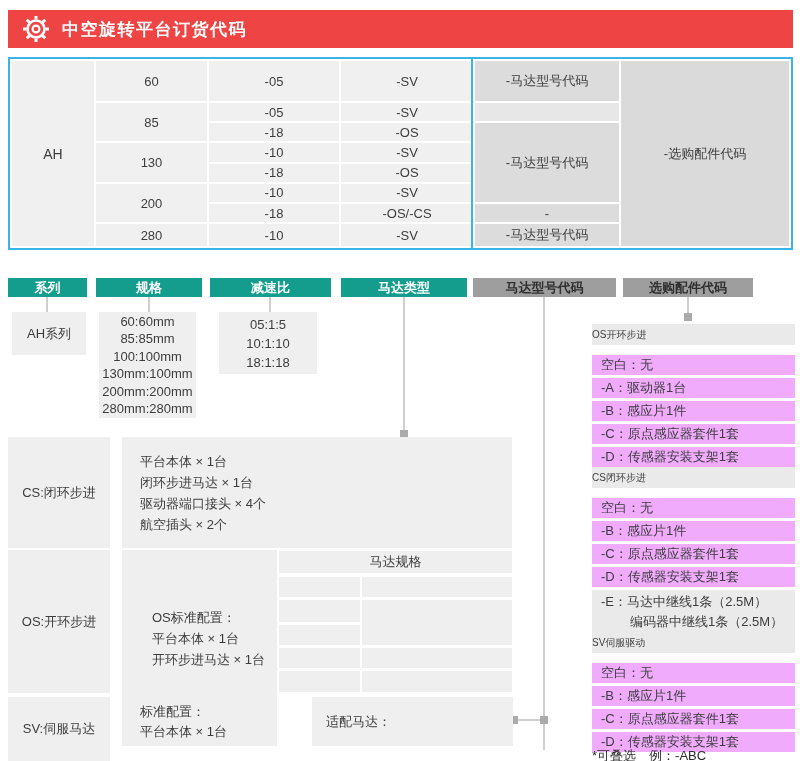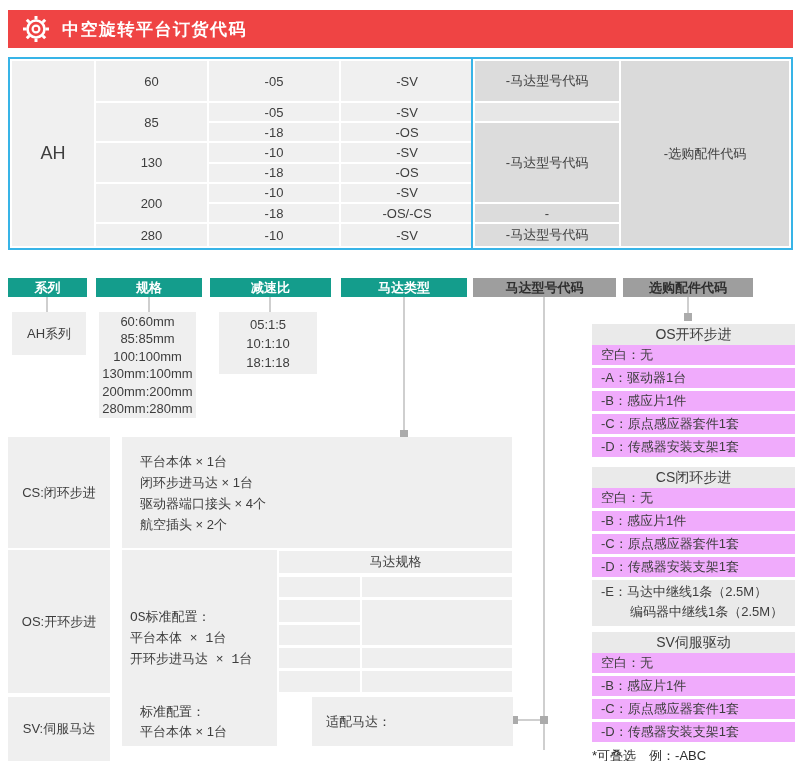--- a/index.html
+++ b/index.html
@@ -32,21 +32,21 @@
   .cnode{background:#ABABAB;}
 
   
   .box{background:#EFEFEF;font-size:13px;}
   .center{display:flex;align-items:center;justify-content:center;}
   .vcenter{display:flex;flex-direction:column;justify-content:center;}
   .lines{text-align:center;}
 
   
   .acc-row{background:#f0abfc;height:20px;line-height:20px;font-size:13px;padding-left:9px;margin-bottom:3px;}
-  .acc-head{background:#EAEAEA;height:21px;line-height:21px;font-size:14px;text-align:center;margin-bottom:0;}
+  .acc-head{background:#EAEAEA;height:21px;line-height:21px;font-size:10px;margin-bottom:10px;}
   .acc-row2{background:#EAEAEA;height:44px;font-size:13px;padding-left:9px;padding-top:2px;line-height:20px;margin-bottom:3px;}
   .acc-row2 .cont{padding-left:29px;}
   .footnote{font-size:13px;color:#2e2e2e;}
 </style>
 </head>
 <body>
 
 <div class="stage">
 
   <div class="abs titlebar">
@@ -74,21 +74,21 @@
       <colgroup>
           <col style="width:84px">
           <col style="width:113px">
           <col style="width:132px">
           <col style="width:134px">
           <col style="width:146px">
           <col>
         </colgroup>
       <tbody>
           <tr class="tall">
-        <td rowspan="8" style="font-size:18px">AH</td>
+        <td rowspan="8" style="font-size:14px">AH</td>
         <td>60</td>
         <td>-05</td>
         <td>-SV</td>
         <td class="dark">-马达型号代码</td>
         <td class="acc" rowspan="8">-选购配件代码</td>
       </tr>
       <tr>
         <td rowspan="2">85</td>
         <td>-05</td>
         <td>-SV</td>
@@ -167,21 +167,21 @@
 
   <div class="abs box center" style="left:8px;top:437px;width:102px;height:111px;">CS:闭环步进</div>
   <div class="abs box vcenter" style="left:122px;top:437px;width:390px;height:111px;padding-left:18px;box-sizing:border-box;line-height:21px;">
     <div>平台本体 × 1台</div>
     <div>闭环步进马达 × 1台</div>
     <div>驱动器端口接头 × 4个</div>
     <div>航空插头 × 2个</div>
   </div>
 
   <div class="abs box center" style="left:8px;top:550px;width:102px;height:143px;">OS:开环步进</div>
-  <div class="abs box vcenter" style="left:122px;top:550px;width:155px;height:176px;padding-left:8px;box-sizing:border-box;line-height:21px;font-family:Liberation Mono, monospace;">
+  <div class="abs box vcenter" style="left:122px;top:550px;width:155px;height:176px;padding-left:30px;box-sizing:border-box;line-height:21px;">
     <div>OS标准配置：</div>
     <div>平台本体 × 1台</div>
     <div>开环步进马达 × 1台</div>
   </div>
 
   <div class="abs box center" style="left:279px;top:551px;width:233px;height:22px;">马达规格</div>
   <div class="abs box" style="left:279px;top:577px;width:81px;height:20px;"></div>
   <div class="abs box" style="left:279px;top:600px;width:81px;height:22px;"></div>
   <div class="abs box" style="left:279px;top:625px;width:81px;height:20px;"></div>
   <div class="abs box" style="left:279px;top:648px;width:81px;height:20px;"></div>

